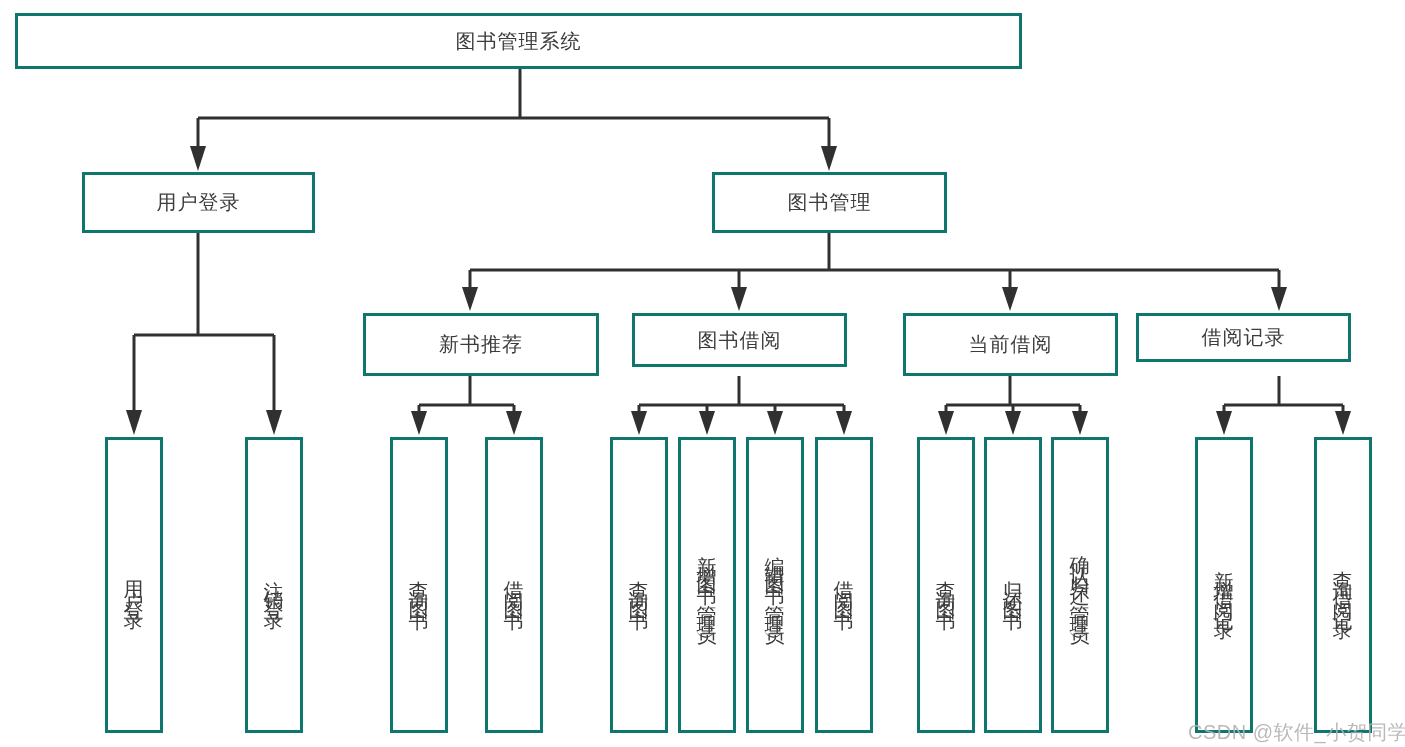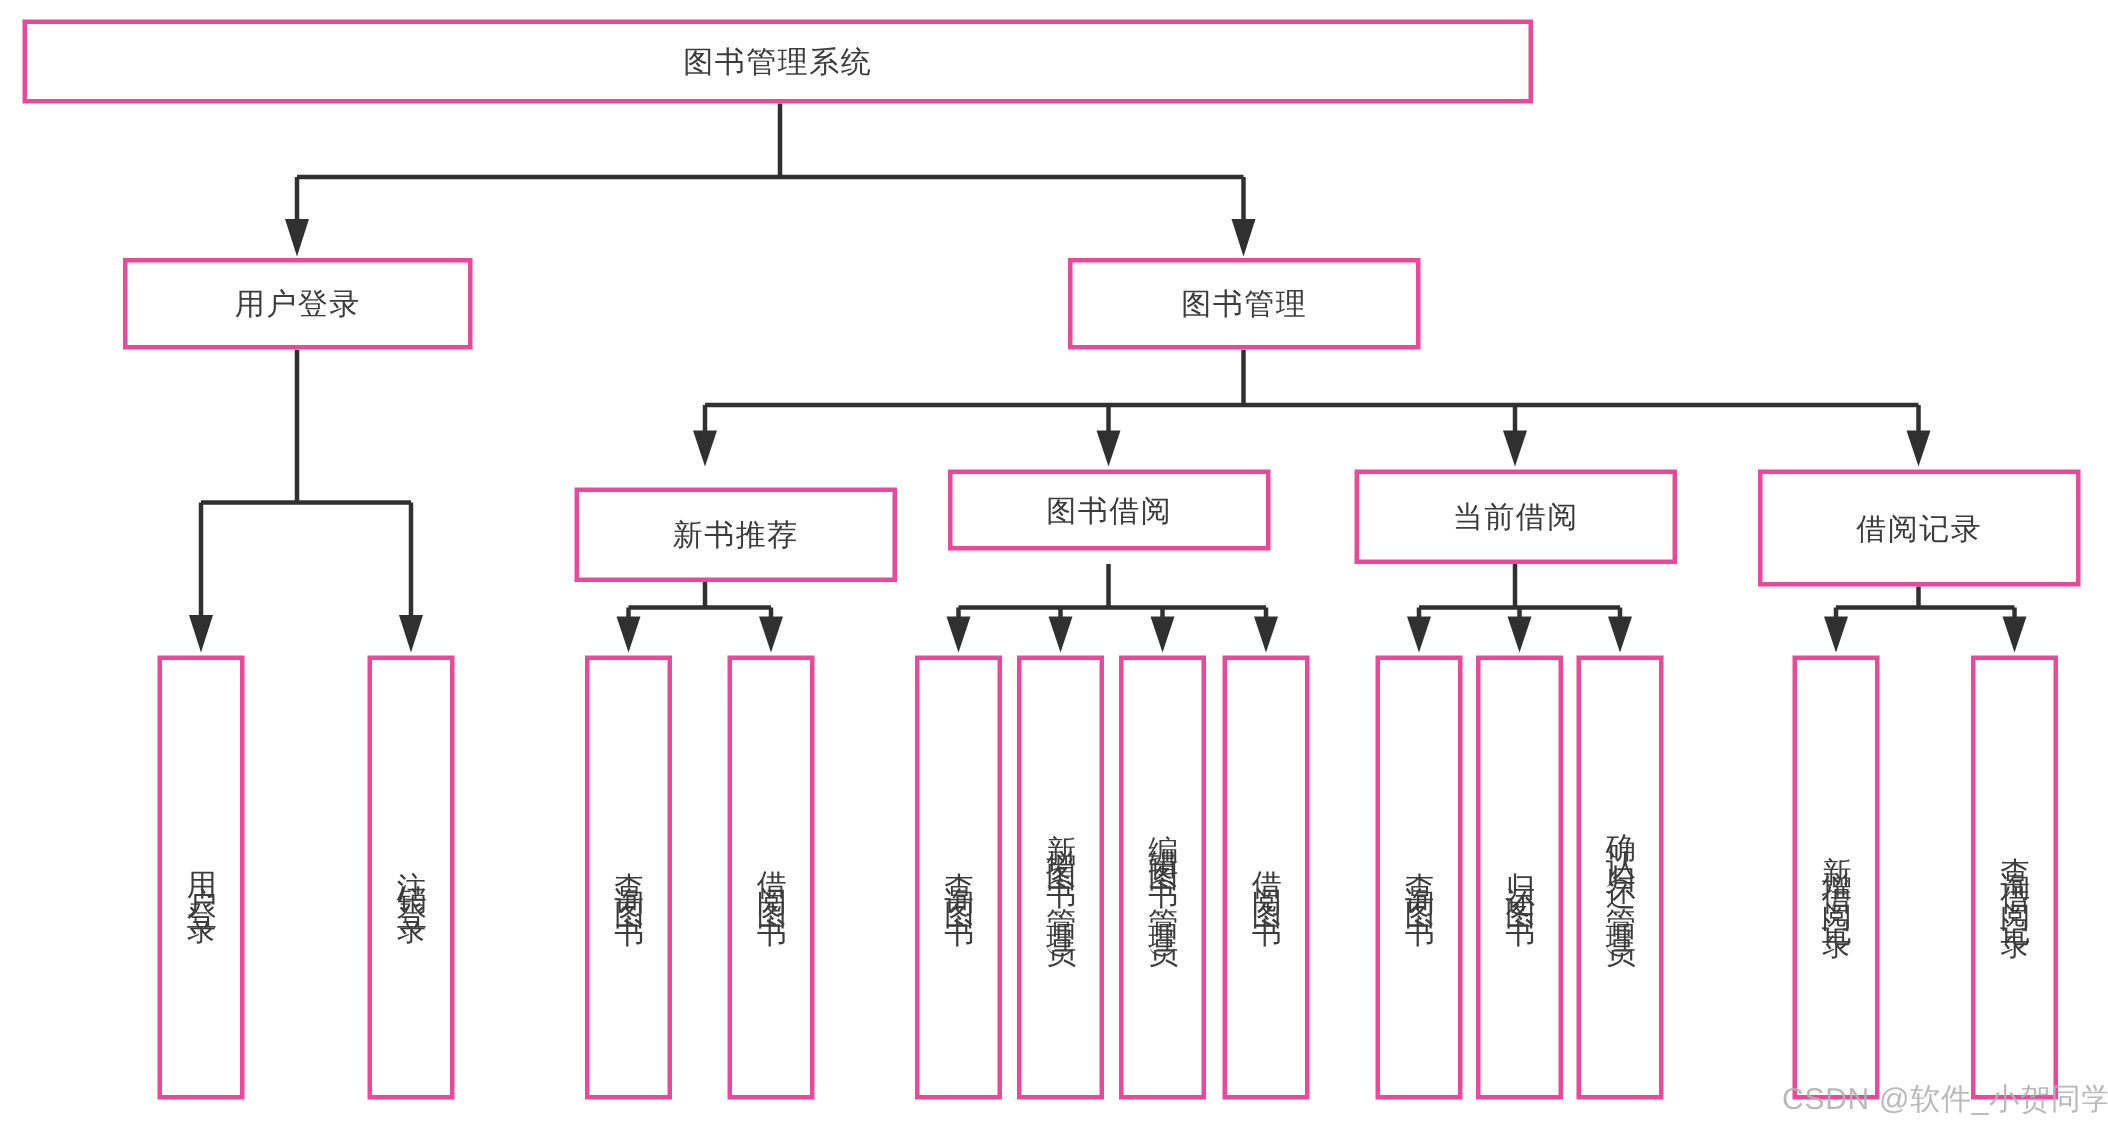--- a/index.html
+++ b/index.html
@@ -7,21 +7,21 @@
     position:relative;
     width:1405px;height:747px;
     background:#ffffff;
     font-family:"Liberation Sans",sans-serif;
     overflow:hidden;
   }
   .wires{position:absolute;left:0;top:0;width:1405px;height:747px;}
   .box{
     position:absolute;
     box-sizing:border-box;
-    border:3px solid #ec4899;
+    border:3px solid #0f766e;
     background:#ffffff;
     display:flex;
     align-items:center;
     justify-content:center;
     color:#3c3c3c;
     font-size:20px;
     letter-spacing:1px;
   }
   .vtext{
     writing-mode:vertical-lr;
@@ -29,24 +29,24 @@
     letter-spacing:10px;
     line-height:1;
     display:block;
   }
   
   .p-root{left:15px;top:13px;width:1007px;height:56px;}
   
   .p-l2a{left:82px;top:172px;width:233px;height:61px;}
   .p-l2b{left:712px;top:172px;width:235px;height:61px;}
   
-  .p-l3a{left:383px;top:313px;width:215px;height:63px;margin-top:12px;}
+  .p-l3a{left:363px;top:313px;width:236px;height:63px;}
   .p-l3b{left:632px;top:313px;width:215px;height:54px;}
   .p-l3c{left:903px;top:313px;width:215px;height:63px;align-items:center;}
-  .p-l3d{left:1172px;top:313px;width:215px;height:78px;}
+  .p-l3d{left:1136px;top:313px;width:215px;height:49px;}
   
   .leaf{top:437px;width:58px;height:296px;}
   .p-g1a{left:105px;} .p-g1b{left:245px;}
   .p-g2a{left:390px;} .p-g2b{left:485px;}
   .p-g3a{left:610px;} .p-g3b{left:678px;} .p-g3c{left:746px;} .p-g3d{left:815px;}
   .p-g4a{left:917px;} .p-g4b{left:984px;} .p-g4c{left:1051px;}
   .p-g5a{left:1195px;} .p-g5b{left:1314px;}
   .watermark{
     position:absolute;
     left:1188px;top:719px;

